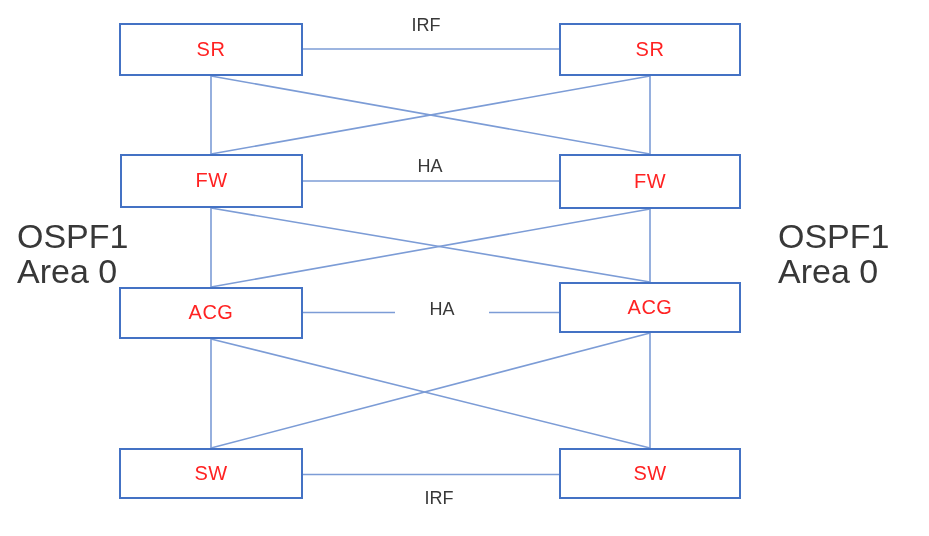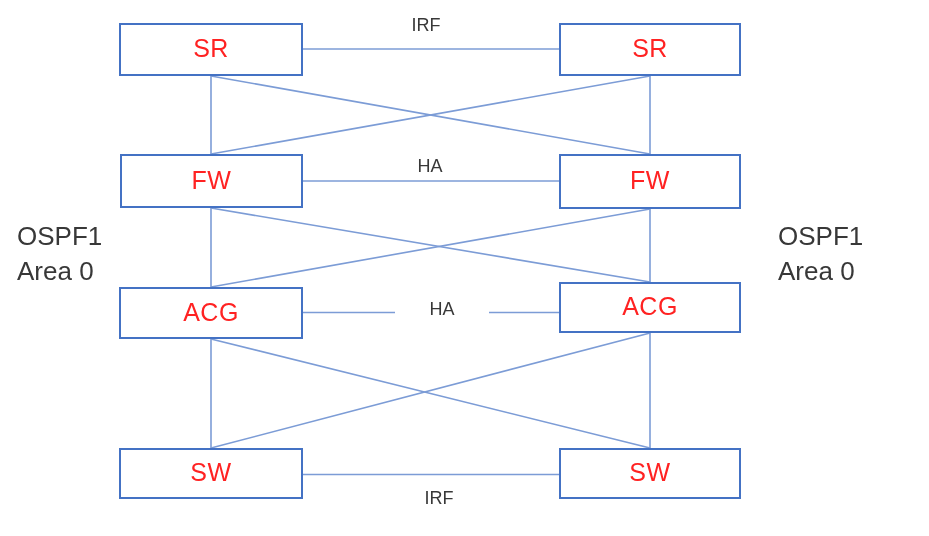--- a/index.html
+++ b/index.html
@@ -32,21 +32,21 @@
   .node {
     position: absolute;
     background: #fff;
     border: 2px solid var(--node-border);
     display: flex;
     align-items: center;
     justify-content: center;
   }
   .node-label {
     color: var(--node-text);
-    font-size: 25px;
+    font-size: 20px;
     letter-spacing: 0.5px;
     line-height: 1;
     transform: translateY(-1px);
   }
   .node-sr-left  { left: 119px; top: 23px;  width: 184px; height: 53px; }
   .node-sr-right { left: 559px; top: 23px;  width: 182px; height: 53px; }
   .node-fw-left  { left: 120px; top: 154px; width: 183px; height: 54px; }
   .node-fw-right { left: 559px; top: 154px; width: 182px; height: 55px; }
   .node-acg-left { left: 119px; top: 287px; width: 184px; height: 52px; }
   .node-acg-right{ left: 559px; top: 282px; width: 182px; height: 51px; }
@@ -62,21 +62,21 @@
     line-height: 1;
   }
   .label-irf-top    { left: 381px; top: 16px; }
   .label-ha-fw      { left: 385px; top: 157px; }
   .label-ha-acg     { left: 395px; top: 300px; background: var(--background); width: 94px; }
   .label-irf-bottom { left: 394px; top: 489px; }
 
   .area-label {
     position: absolute;
     color: var(--label-text);
-    font-size: 26px;
+    font-size: 34px;
     line-height: 35px;
     white-space: nowrap;
   }
   .area-left  { left: 17px;  top: 219px; }
   .area-right { left: 778px; top: 219px; }
 </style>
 </head>
 <body>
 
 <div id="canvas">

